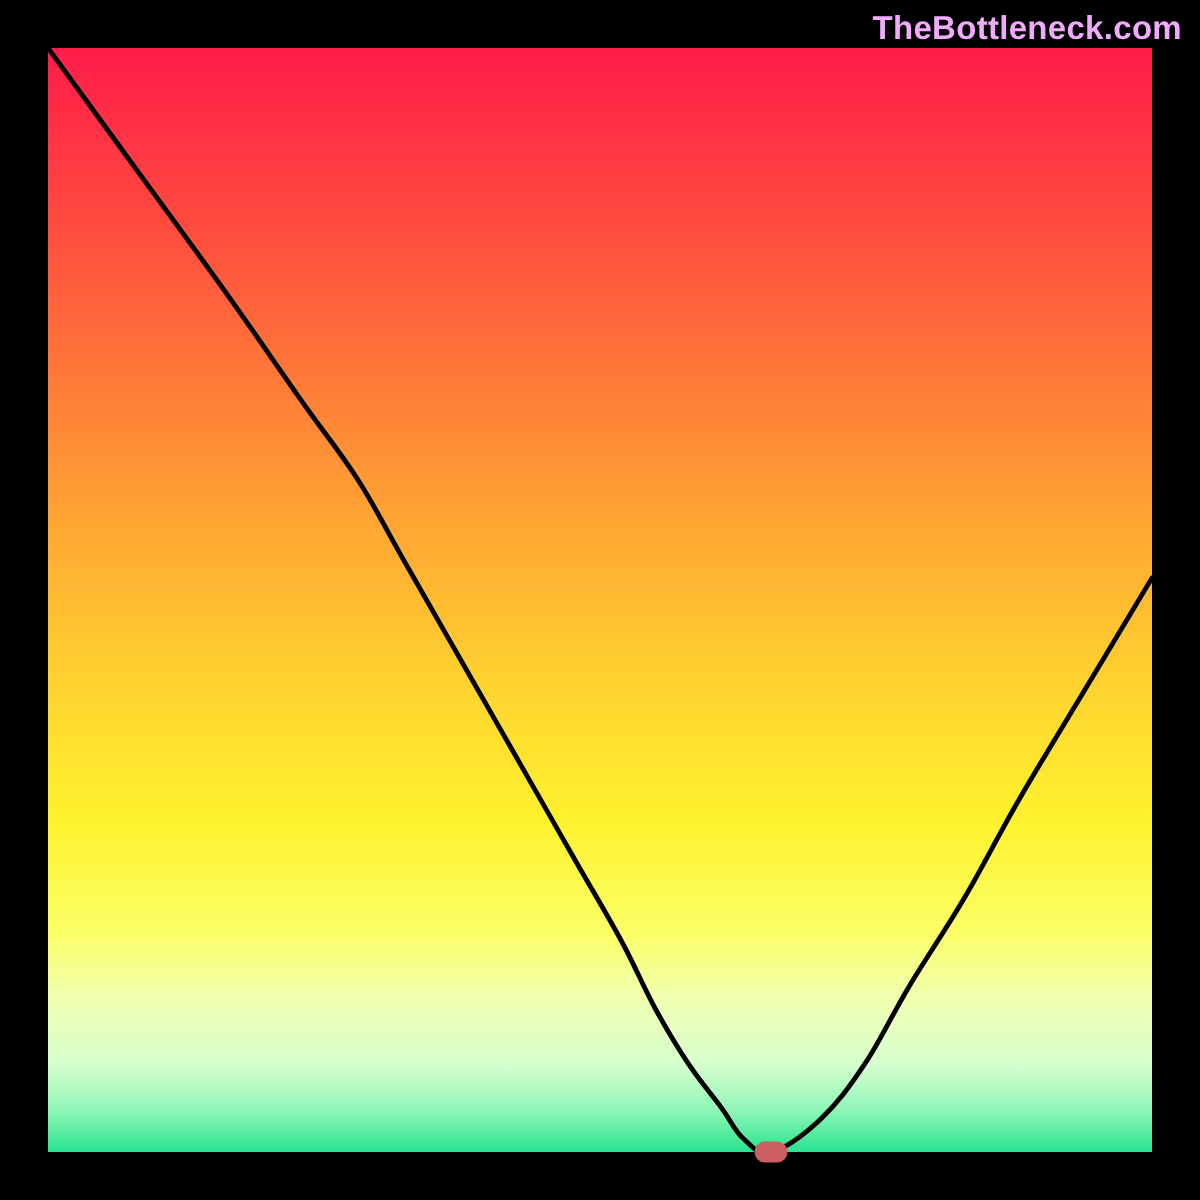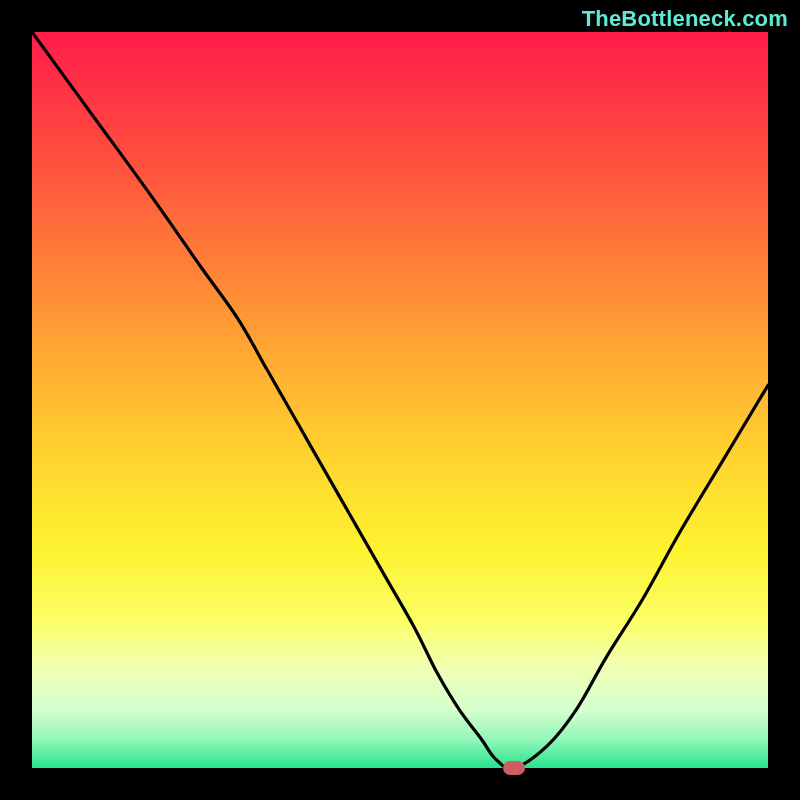--- a/index.html
+++ b/index.html
@@ -44,21 +44,21 @@
     position: absolute;
     left: 0;
     top: 0;
     width: 736px;
     height: 736px;
   }
   .watermark {
     position: absolute;
     top: 6px;
     right: 12px;
-    color: #5eead4;
+    color: #f0abfc;
     font-size: 22px;
     font-weight: 600;
     letter-spacing: 0.2px;
     user-select: none;
   }
   .marker {
     position: absolute;
     width: 22px;
     height: 14px;
     border-radius: 7px;

